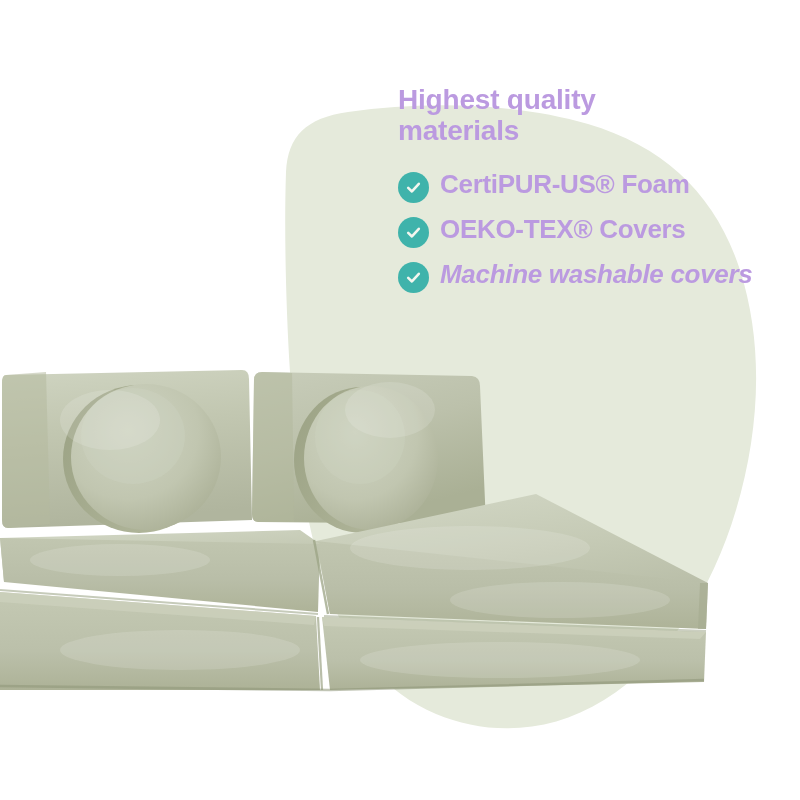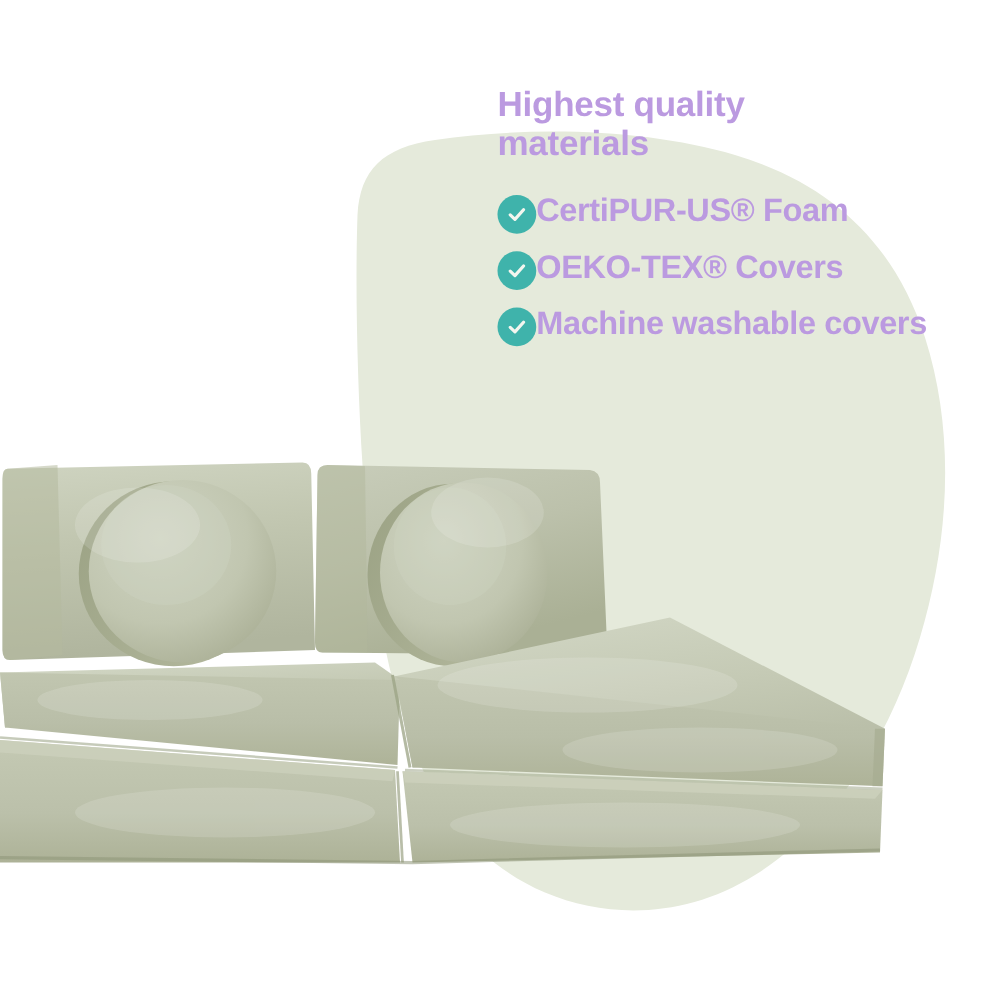--- a/index.html
+++ b/index.html
@@ -21,40 +21,41 @@
   .blob-layer{
     position:absolute; inset:0;
     z-index:1;
     pointer-events:none;
   }
   .blob-layer svg{ display:block; width:800px; height:800px; }
 
   
   .copy{
     position:absolute;
-    left:398px; top:68px;
+    left:398px; top:84px;
     width:392px;
     z-index:6;
   }
   .headline{
     font-size:28px;
     font-weight:bold;
     line-height:1.12;
     letter-spacing:-0.2px;
     color:#bb9ae0;
     margin-bottom:22px;
     white-space:pre-line;
   }
   .feature-list{ list-style:none; }
   .feature-item{
     display:flex;
     align-items:flex-start;
+    gap:11px;
     margin-bottom:11px;
   }
-  .feature-item:last-child{ margin-bottom:12px; }
+  .feature-item:last-child{ margin-bottom:12px;font-style:italic; }
   .check-badge{
     flex:0 0 auto;
     width:31px; height:31px;
     border-radius:50%;
     background:#3fb3ab;
     display:flex; align-items:center; justify-content:center;
     margin-top:3px;
   }
   .check-badge svg{ display:block; }
   .feature-label{

